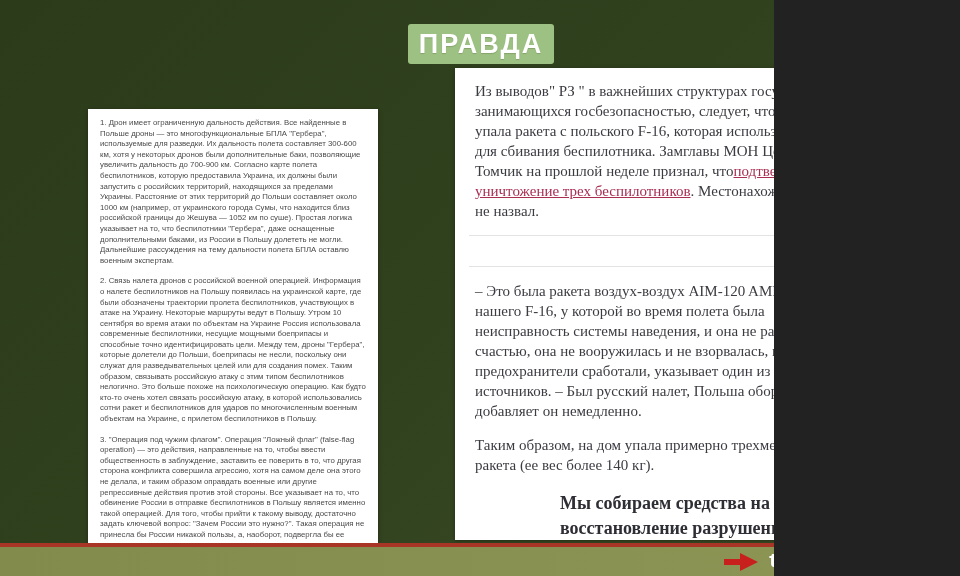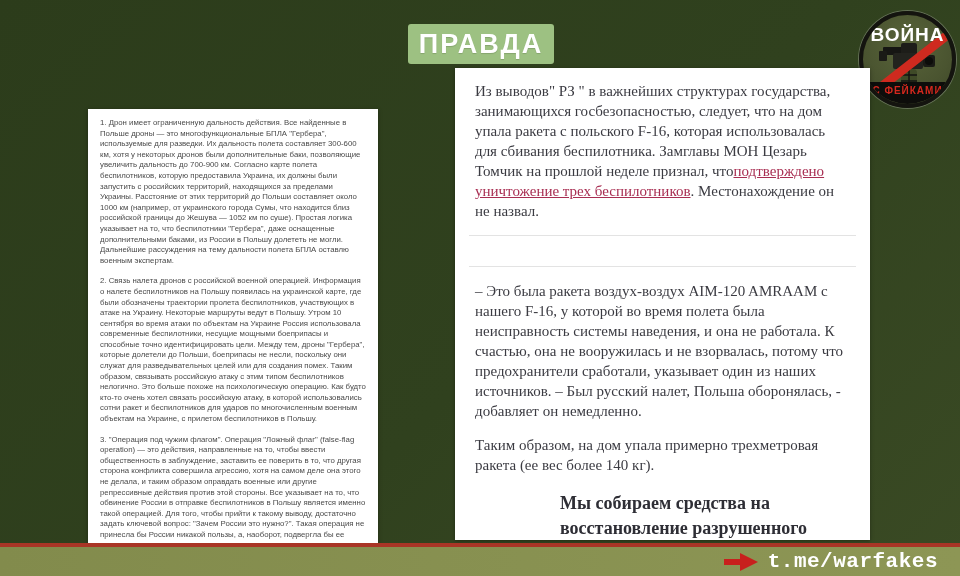--- a/index.html
+++ b/index.html
@@ -1,17 +1,17 @@
 <!DOCTYPE html>
 <html><head>
 <meta charset="utf-8">
 <style>
   html,body{margin:0;padding:0;background:#222;}
   #stage{
-    position:relative;width:960px;height:576px;overflow:hidden;
+    position:relative;width:774px;height:576px;overflow:hidden;
     background:linear-gradient(135deg,#2c3c1b 0%,#30411e 55%,#3a4a24 100%);
     font-family:"Liberation Sans",sans-serif;
   }
   
   .truth-box{
     position:absolute;left:408px;top:24px;width:146px;height:40px;
     background:#9dc182;border-radius:3px;display:flex;align-items:center;justify-content:center;
   }
   .truth-box span{
     color:#ffffff;font-weight:bold;font-size:27px;letter-spacing:2px;

